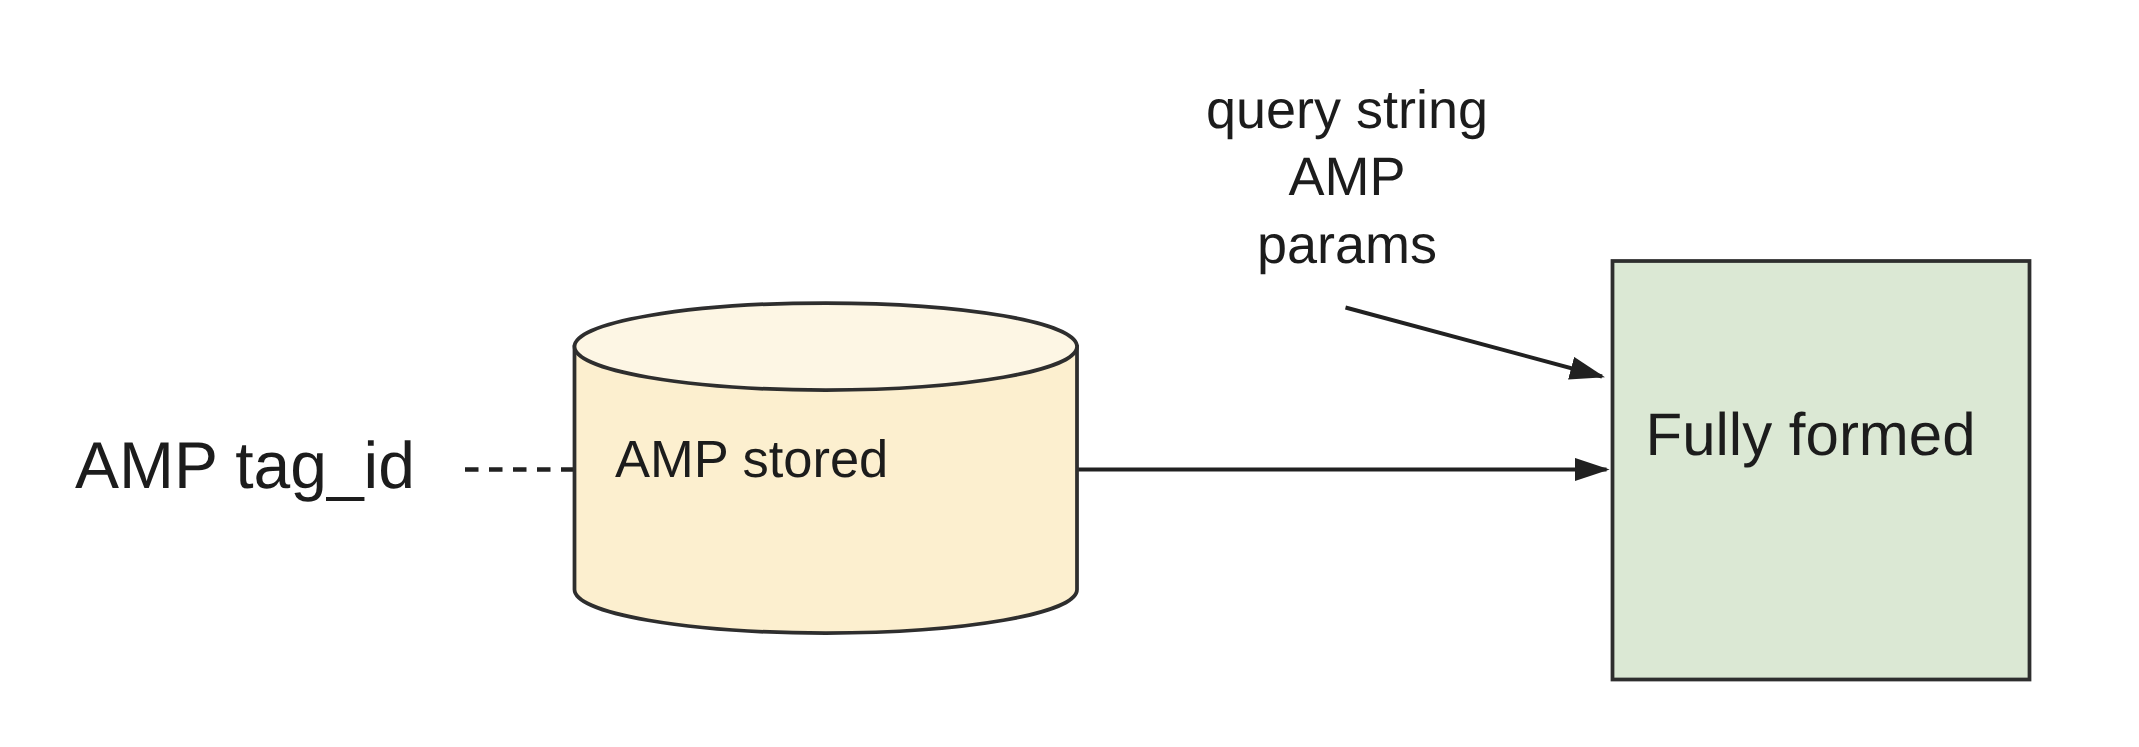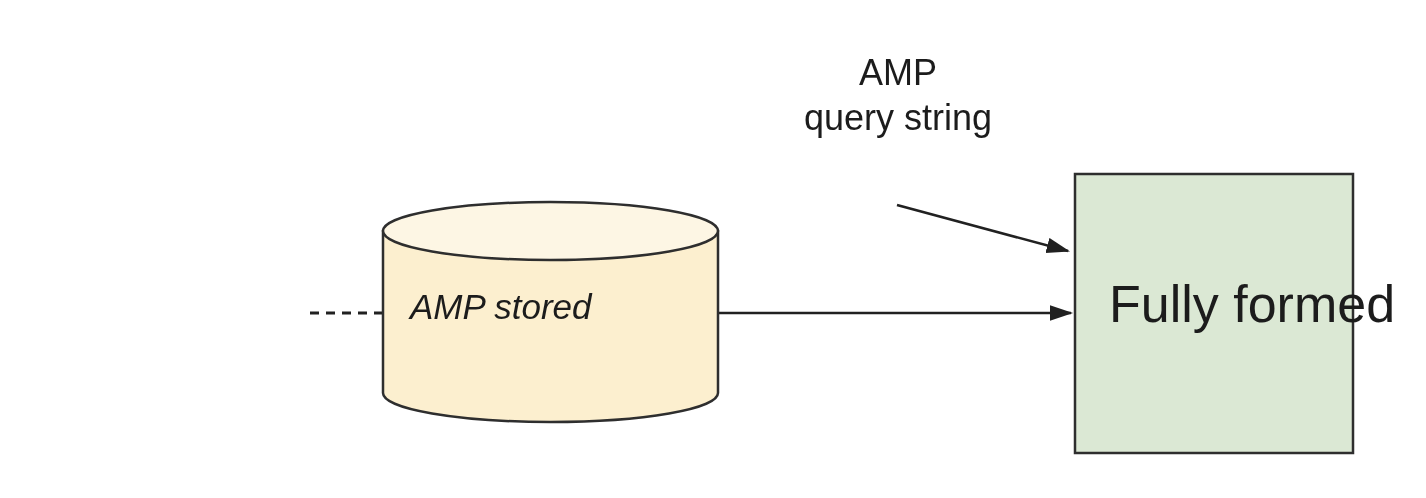--- a/index.html
+++ b/index.html
@@ -50,28 +50,26 @@
     width: 256px;
     text-align: center;
     font-size: 36px;
     line-height: 45px;
   }
   .cylinder-label {
     left: 410px;
     top: 283px;
     font-size: 35px;
     line-height: 47px;
-    font-style: italic;
   }
   .ortb-label {
     left: 1097px;
-    top: 280px;
-    font-size: 52px;
+    top: 266px;
+    font-size: 40px;
     line-height: 48px;
-    margin-left: 12px;
   }
 </style>
 </head>
 <body>
 
 <div class="canvas">
 
   <svg width="1426" height="498" viewBox="0 0 1426 498">
     <defs>
       <marker id="arrowhead" markerWidth="10" markerHeight="10" refX="8.2" refY="3" orient="auto" markerUnits="strokeWidth">
@@ -85,24 +83,28 @@
 
     <line class="connector" x1="897" y1="205" x2="1068" y2="251" marker-end="url(#arrowhead)"></line>
 
     <path class="shape-stroke" d="M383 231 L383 393 A167.5 29 0 0 0 718 393 L718 231 Z" fill="#fcefcf"></path>
 
     <ellipse class="shape-stroke" cx="550.5" cy="231" rx="167.5" ry="29" fill="#fdf6e4"></ellipse>
 
     <rect class="shape-stroke" x="1075" y="174" width="278" height="279" fill="#dbe8d4"></rect>
   </svg>
 
+  <div class="txt tagid-label">
+    <span>AMP tag_id</span>
+  </div>
 
   <div class="txt query-label">
+    <span>query string</span>
     <span>AMP</span>
-    <span>query string</span>
+    <span>params</span>
   </div>
 
   <div class="txt cylinder-label">
     <span>AMP stored</span>
   </div>
 
   <div class="txt ortb-label">
     <span>Fully formed</span>
   </div>
 

